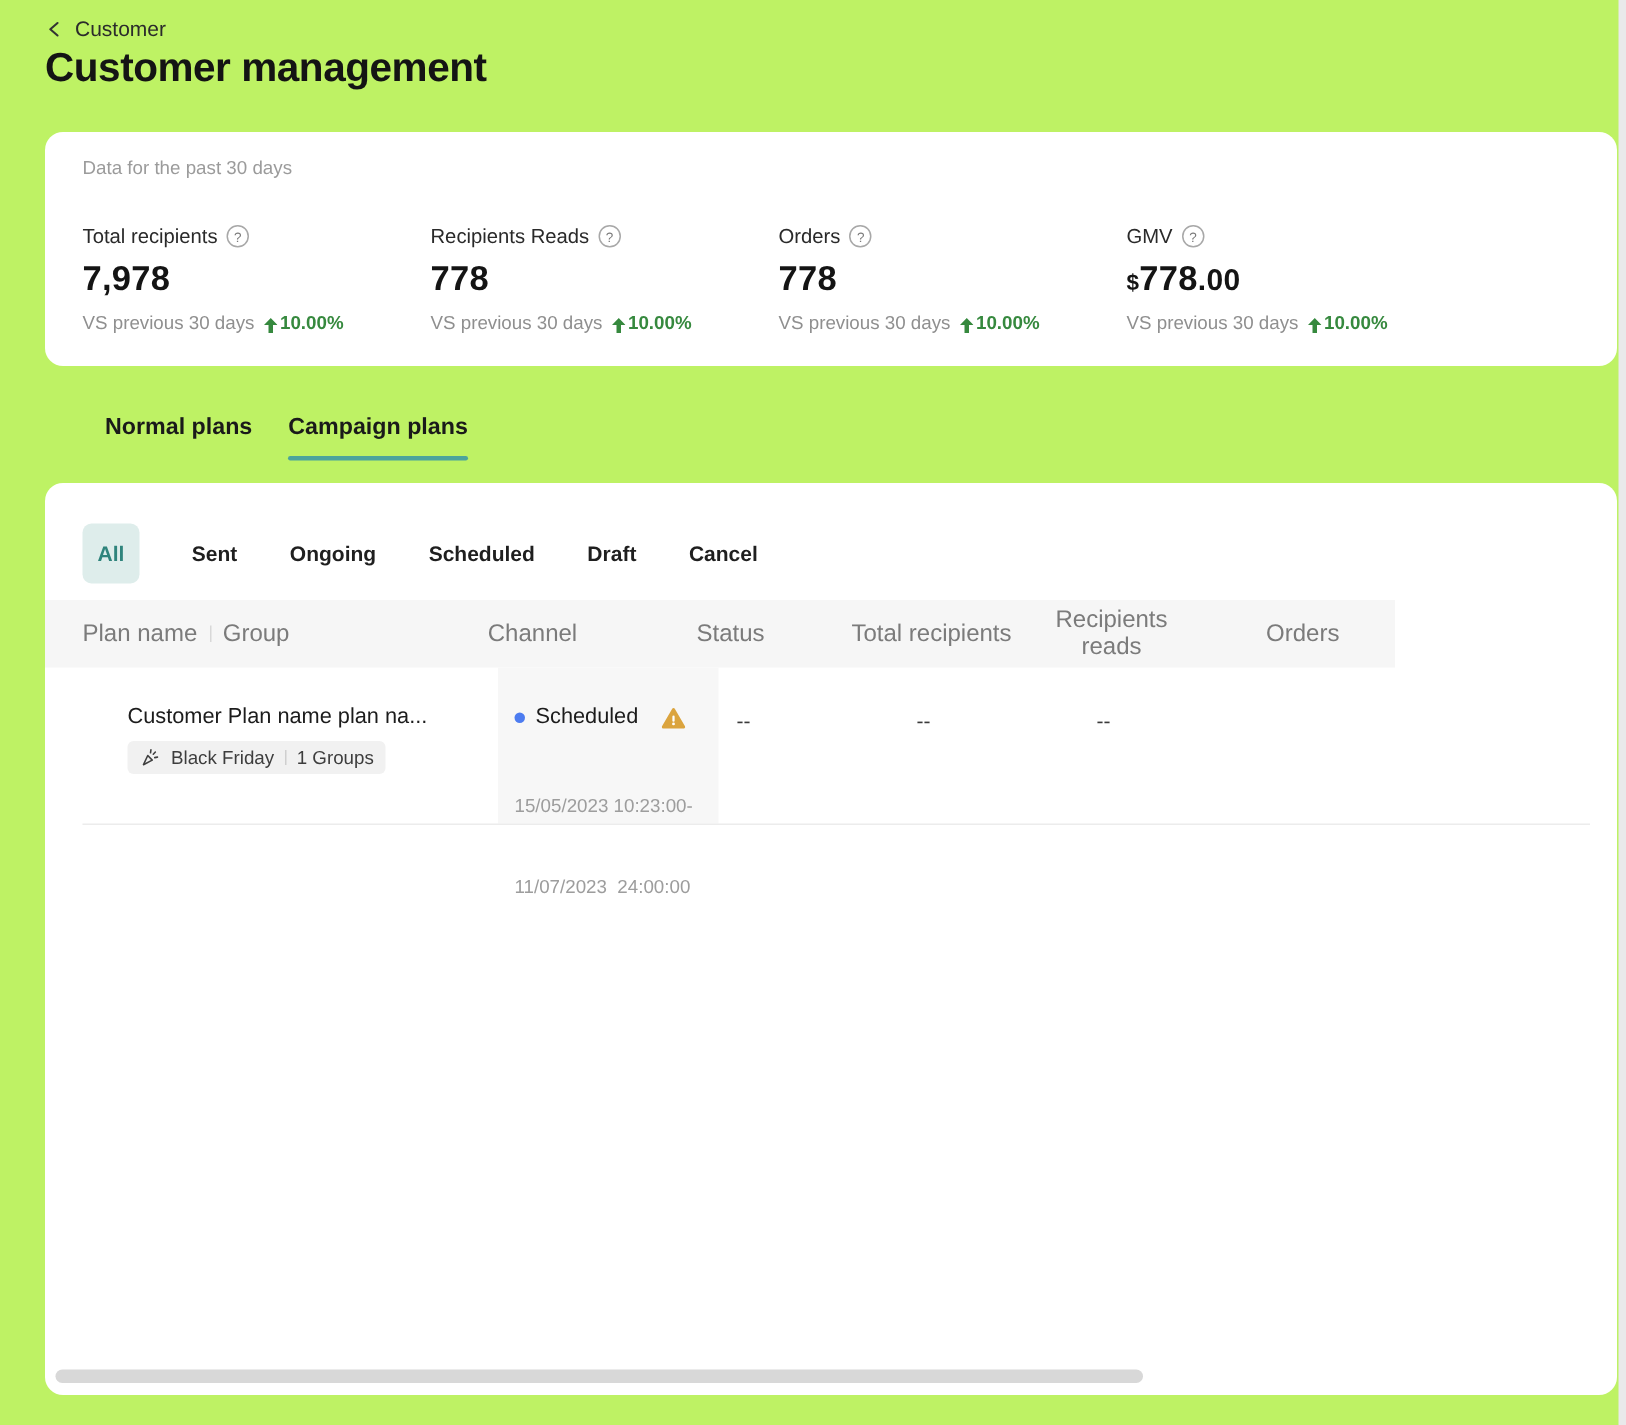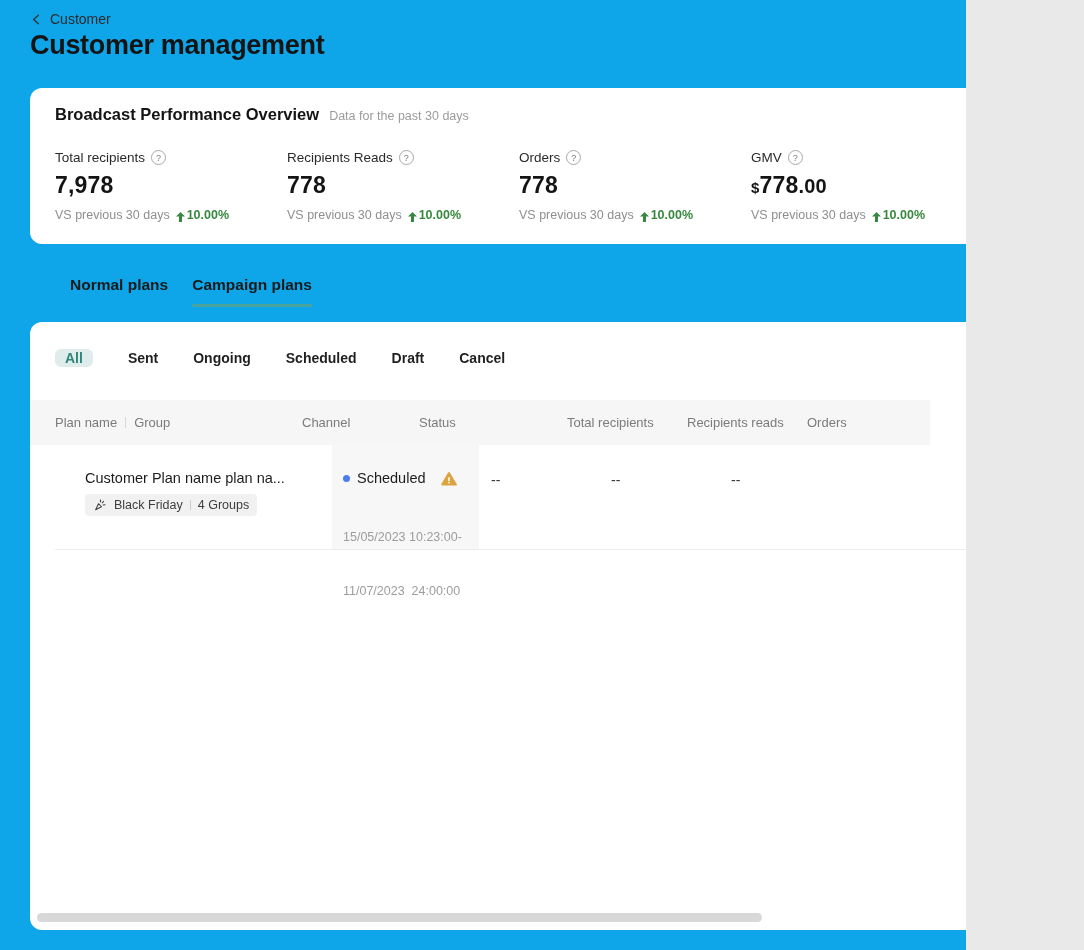--- a/index.html
+++ b/index.html
@@ -1,17 +1,17 @@
 <!DOCTYPE html>
 <html><head>
 <meta charset="utf-8">
 <style>
   * { margin:0; padding:0; box-sizing:border-box; }
   body { background:#e9e9ea; font-family:"Liberation Sans","DejaVu Sans",sans-serif; }
-  .page { position:relative; width:966px; height:950px; background:#0ea5e9; overflow:hidden; }
+  .page { position:relative; width:1079px; height:950px; background:#bef264; overflow:hidden; }
 
   
   .breadcrumb { position:absolute; left:30px; top:11px; display:flex; align-items:center; gap:7px; font-size:14px; color:#2b2b2b; cursor:pointer; }
   .page-title { position:absolute; left:30px; top:30px; font-size:27px; font-weight:700; color:#141414; letter-spacing:-0.3px; }
 
   
   .overview-card { position:absolute; left:30px; top:88px; width:1048px; height:156px; background:#fff; border-radius:12px; }
   .overview-head { position:absolute; left:25px; top:17px; display:flex; align-items:baseline; gap:10px; }
   .overview-title { font-size:16.5px; font-weight:700; color:#141414; }
   .overview-sub { font-size:12.5px; color:#9b9b9b; }
@@ -27,23 +27,23 @@
 
   
   .tabs { position:absolute; left:30px; top:276px; display:flex; gap:24px;margin-left:40px; }
   .tab { position:relative; padding-bottom:13px; font-size:15.5px; font-weight:600; color:#1a1a1a; cursor:pointer; }
   .tab-indicator { position:absolute; left:0; right:0; bottom:0; height:3px; border-radius:2px; background:#4BA49C; }
 
   
   .table-card { position:absolute; left:30px; top:322px; width:1048px; height:608px; background:#fff; border-radius:12px; overflow:hidden; }
   .filters { position:absolute; left:25px; top:27px; display:flex; align-items:center; gap:35px; }
   .filter { font-size:14px; font-weight:600; color:#1f1f1f; cursor:pointer; }
-  .filter.active { background:#DEEDEB; color:#2F847C; padding:1px 10px; border-radius:6px; }
-
-  .thead { position:absolute; left:0; top:78px; width:900px; height:45px; background:#f6f6f6; display:flex; align-items:center; padding-left:25px; font-size:13px; color:#7b7b7b; }
+  .filter.active { background:#DEEDEB; color:#2F847C; padding:12px 10px; border-radius:6px; }
+
+  .thead { position:absolute; left:0; top:78px; width:900px; height:45px; background:#f6f6f6; display:flex; align-items:center; padding-left:25px; font-size:16px; color:#7b7b7b;text-align:center; }
   .col-plan { width:247px; display:flex; align-items:center; gap:8px; }
   .col-divider { width:1px; height:11px; background:#d8d8d8; }
   .col-channel { width:106px; }
   .col-status { width:147px; padding-left:11px; }
   .col-total { width:120px; padding-left:12px; }
   .col-reads { width:120px; padding-left:12px; }
   .col-orders { width:135px; padding-left:12px; }
 
   .trow { position:absolute; left:0; top:123px; width:900px; height:104px; display:flex; padding-left:25px; }
   .cell-plan { width:247px; padding-top:25px;margin-left:30px; }
@@ -78,21 +78,20 @@
       <svg width="13" height="13" viewBox="0 0 14 14" fill="none" stroke="#333" stroke-width="1.5" stroke-linecap="round" stroke-linejoin="round">
           <polyline points="9,2.5 3.8,7 9,11.5"></polyline>
         </svg>
     </span>
     <span>Customer</span>
   </div>
   <div class="page-title">Customer management</div>
 
   <div class="overview-card">
     <div class="overview-head">
-      <span class="overview-title">Broadcast Performance Overview</span>
       <span class="overview-sub">Data for the past 30 days</span>
     </div>
     <div class="metrics">
 
       <div class="metric">
         <div class="metric-label">
           <span>Total recipients</span>
           <span class="help-icon">?</span>
         </div>
         <div class="metric-value">7,978</div>
@@ -210,21 +209,21 @@
           <span style="display:inline-flex;">
             <svg width="14" height="14" viewBox="0 0 16 16" fill="none" stroke="#3f3f3f" stroke-width="1.2" stroke-linecap="round" stroke-linejoin="round">
               <path d="M3 13.5 L6.3 6.5 L9.7 10 Z"></path>
               <path d="M10.5 5.5 L12.1 3.8"></path>
               <path d="M11.6 8.1 L13.7 7.7"></path>
               <path d="M8.4 4.4 L8.7 2.2"></path>
             </svg>
           </span>
           <span>Black Friday</span>
           <span class="tag-divider"></span>
-          <span>4 Groups</span>
+          <span>1 Groups</span>
         </div>
       </div>
       <div class="cell-status">
         <div class="status-line">
           <span class="status-dot"></span>
           <span>Scheduled</span>
           <span class="warning-icon">
             <svg width="16" height="15" viewBox="0 0 16 15">
               <path d="M8 2 L14.8 13.6 H1.2 Z" fill="#DBA43E" stroke="#DBA43E" stroke-width="2" stroke-linejoin="round"></path>
               <rect x="7.25" y="6" width="1.5" height="4.2" rx="0.75" fill="#fff"></rect>

